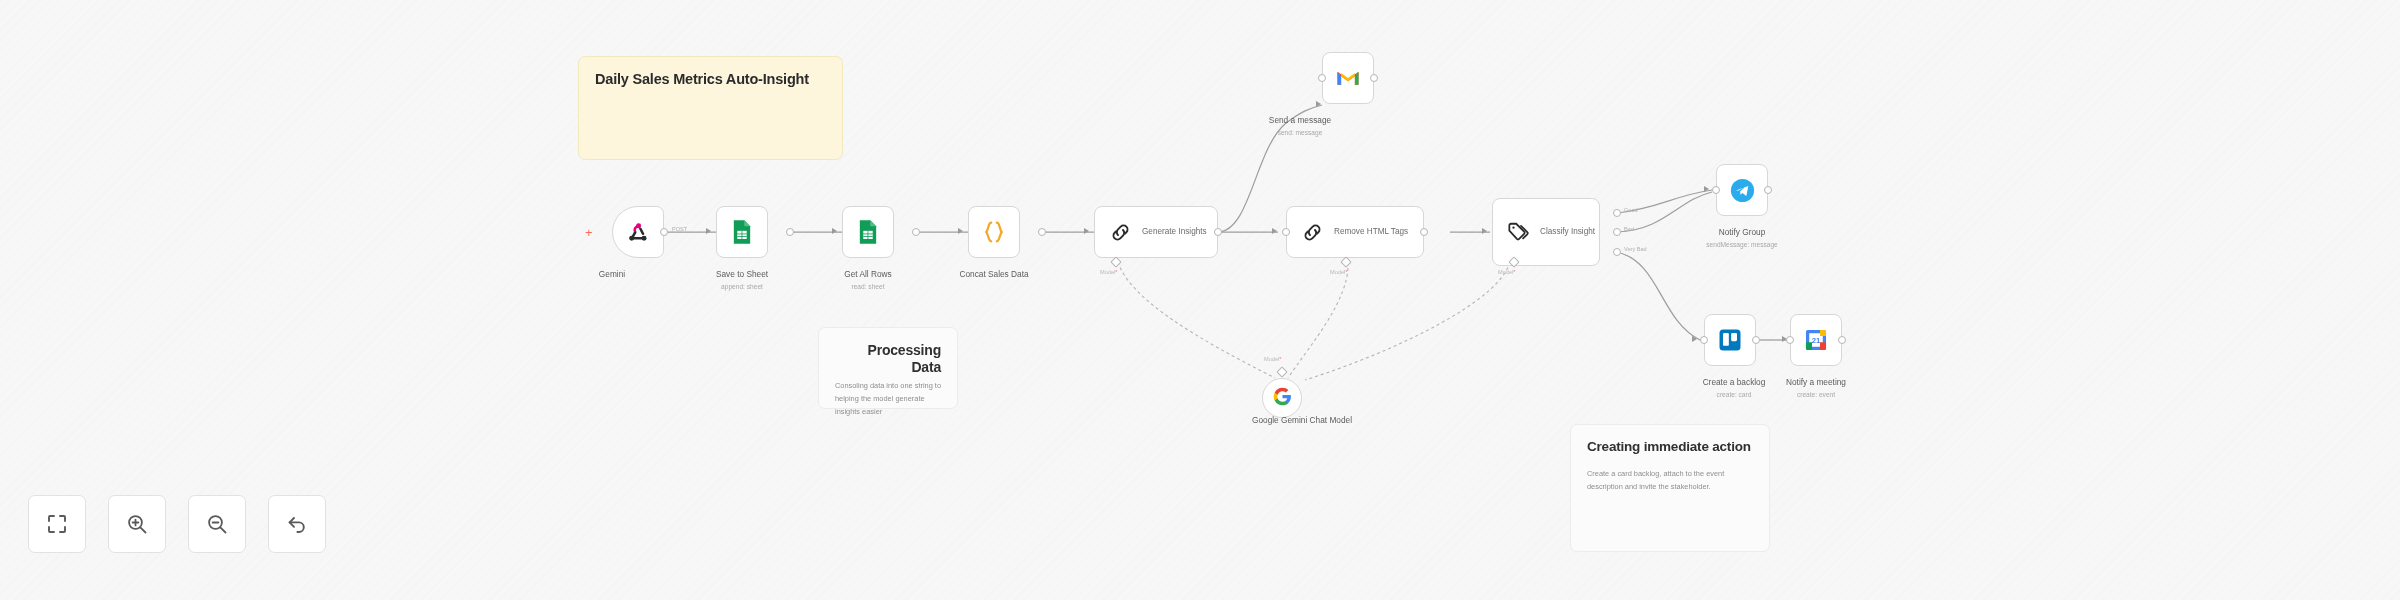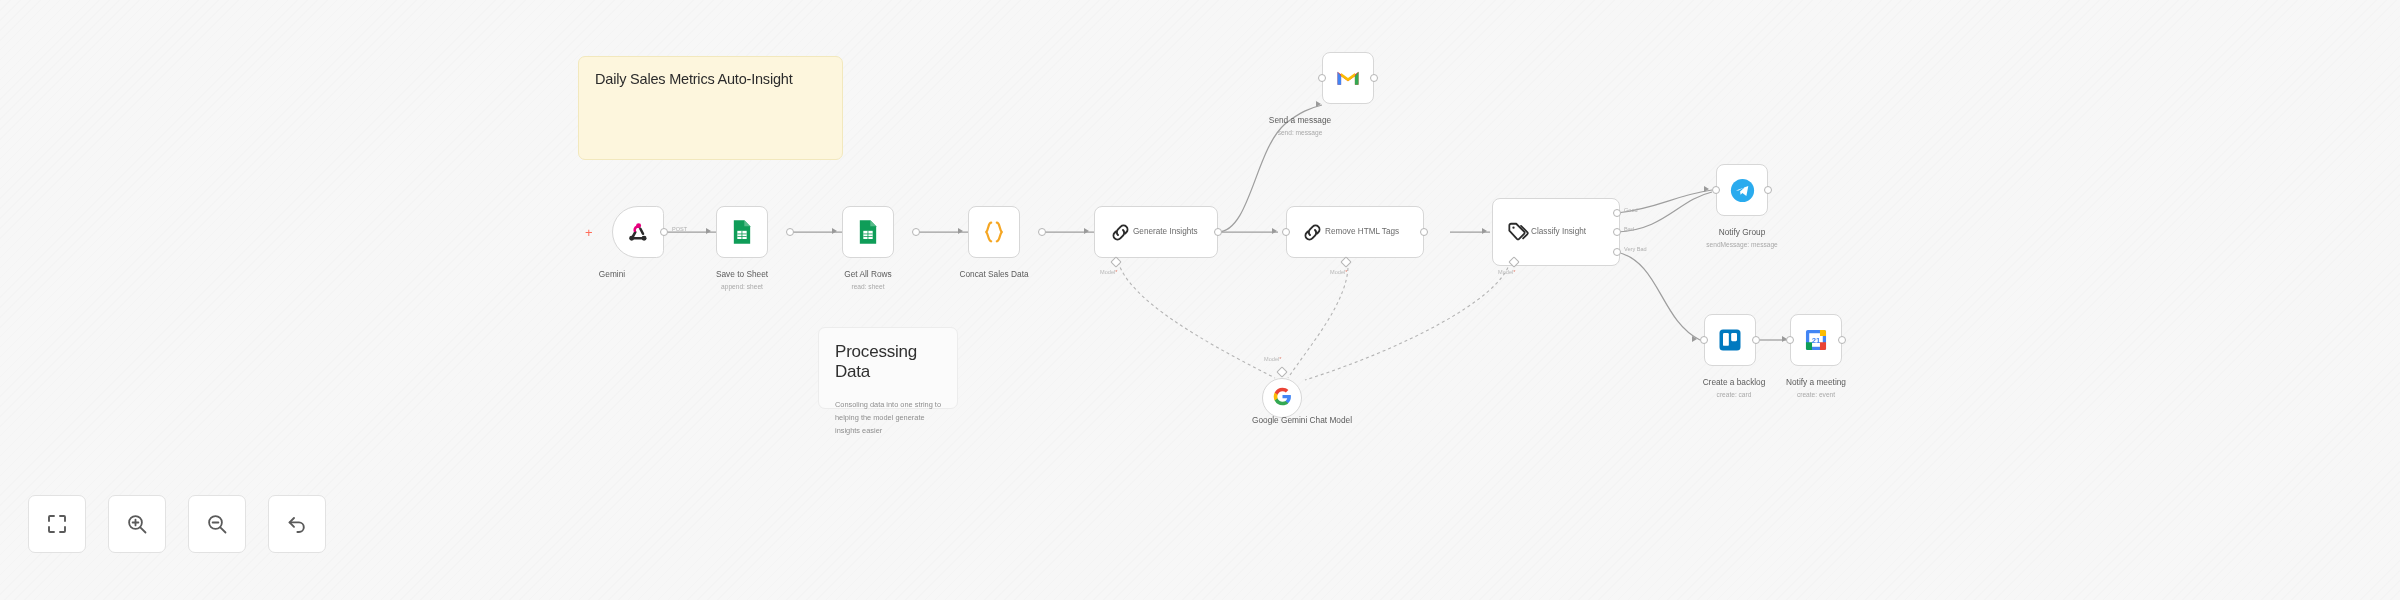--- a/index.html
+++ b/index.html
@@ -31,21 +31,21 @@
   .sticky.yellow {
     background: #fdf6dd;
     border: 1px solid #f2e8bd;
   }
   .sticky.white {
     background: #fbfbfb;
     border: 1px solid #ececec;
   }
   .sticky h3 {
     font-size: 14.5px;
-    font-weight: normal;
+    font-weight: bold;
     color: #2b2b2b;
     letter-spacing: -0.2px;
     margin-bottom: 15px;
     line-height: 1.2;
   }
   .sticky p {
     font-size: 8.4px;
     line-height: 1.72;
     color: #8a8279;
     font-weight: 400;
@@ -56,21 +56,21 @@
   
   .node {
     position: absolute;
     background: #ffffff;
     border: 1.4px solid #d7d7d7;
     border-radius: 8px;
     display: flex;
     align-items: center;
   }
   .node.sq { width: 52px; height: 52px; justify-content: center; }
-  .node.wide { width: 108px; height: 52px; padding-left: 12px; }
+  .node.wide { width: 108px; height: 52px; padding-left: 12px; gap: 9px; }
   .node.trigger {
     border-top-left-radius: 28px;
     border-bottom-left-radius: 28px;
   }
   .node .nicon {
     width: 26px; height: 26px;
     display: flex; align-items: center; justify-content: center;
     flex: 0 0 auto;
   }
   .node.sq .nicon { width: 30px; height: 30px; }
@@ -190,24 +190,28 @@
       <path d="M1348,262 C1350,300 1310,345 1288,378"></path>
       <path d="M1510,262 C1500,300 1400,350 1305,380"></path>
     </g>
   </svg>
 
   <div class="sticky yellow" style="left:578px; top:56px; width:265px; height:104px;">
     <h3>Daily Sales Metrics Auto-Insight</h3>
   </div>
 
   <div class="sticky white" style="left:818px; top:327px; width:140px; height:82px;">
-    <h3 style="font-size:17px; margin-bottom:16px;">Processing Data</h3>
+    <h3 style="font-size:14px; margin-bottom:4px;text-align:right;">Processing Data</h3>
     <p style="font-size:7.4px; line-height:1.75;">Consoling data into one string to helping the model generate insights easier</p>
   </div>
 
+  <div class="sticky white" style="left:1570px; top:424px; width:200px; height:128px;">
+    <h3 style="font-size:13.5px; margin-bottom:13px;">Creating immediate action</h3>
+    <p style="font-size:7.4px; line-height:1.75;">Create a card backlog, attach to the event description and invite the stakeholder.</p>
+  </div>
 
   <span class="plus" style="left:585px; top:226px;">+</span>
 
   <div class="node sq trigger" style="left:612px; top:206px;">
     <span class="nicon">
       <svg viewBox="0 0 24 24" width="26" height="26">
         <path d="M9.5 12.2 L6.6 17.4" stroke="#2b2b2b" stroke-width="2.4" fill="none" stroke-linecap="round"></path>
         <path d="M12.4 6.8 C10.2 6.8 8.6 8.6 9.0 10.8" stroke="#e6007e" stroke-width="2.4" fill="none" stroke-linecap="round"></path>
         <circle cx="12.6" cy="6.3" r="2.3" fill="#e6007e"></circle>
         <circle cx="6.2" cy="17.8" r="2.3" fill="#2b2b2b"></circle>
@@ -303,21 +307,21 @@
     <span class="ntext">Remove HTML Tags</span>
   </div>
   <div class="port" style="left:1420px; top:228px;"></div>
   <div class="port" style="left:1282px; top:228px;"></div>
   <div class="port diamond" style="left:1342px; top:258px;"></div>
   <div class="elabel model" style="left:1330px; top:269px;">
     <span>Model</span><span class="star">*</span>
   </div>
   <div class="arrowhead" style="left:1482px; top:228.4px;"></div>
 
-  <div class="node wide" style="left:1492px; top:198px; width:128px; height:68px;">
+  <div class="node wide" style="left:1492px; top:198px; width:108px; height:68px;">
     <span class="nicon">
       <svg viewBox="0 0 24 24" width="25" height="25">
         <path d="M3.2 10.2 V5.2 a1.6 1.6 0 0 1 1.6-1.6 h5 L17.4 11.2 a1.5 1.5 0 0 1 0 2.1 l-4.8 4.8 a1.5 1.5 0 0 1 -2.1 0 Z" stroke="#2b2b2b" stroke-width="1.7" fill="none" stroke-linejoin="round"></path>
         <circle cx="7.2" cy="7.4" r="1.1" fill="#2b2b2b"></circle>
         <path d="M14.4 5.6 L20.4 11.6 a1.5 1.5 0 0 1 0 2.1 L16.4 17.7" stroke="#2b2b2b" stroke-width="1.7" fill="none" stroke-linecap="round"></path>
       </svg>
     </span>
     <span class="ntext">Classify Insight</span>
   </div>
   <div class="port" style="left:1613px; top:209px;"></div>

